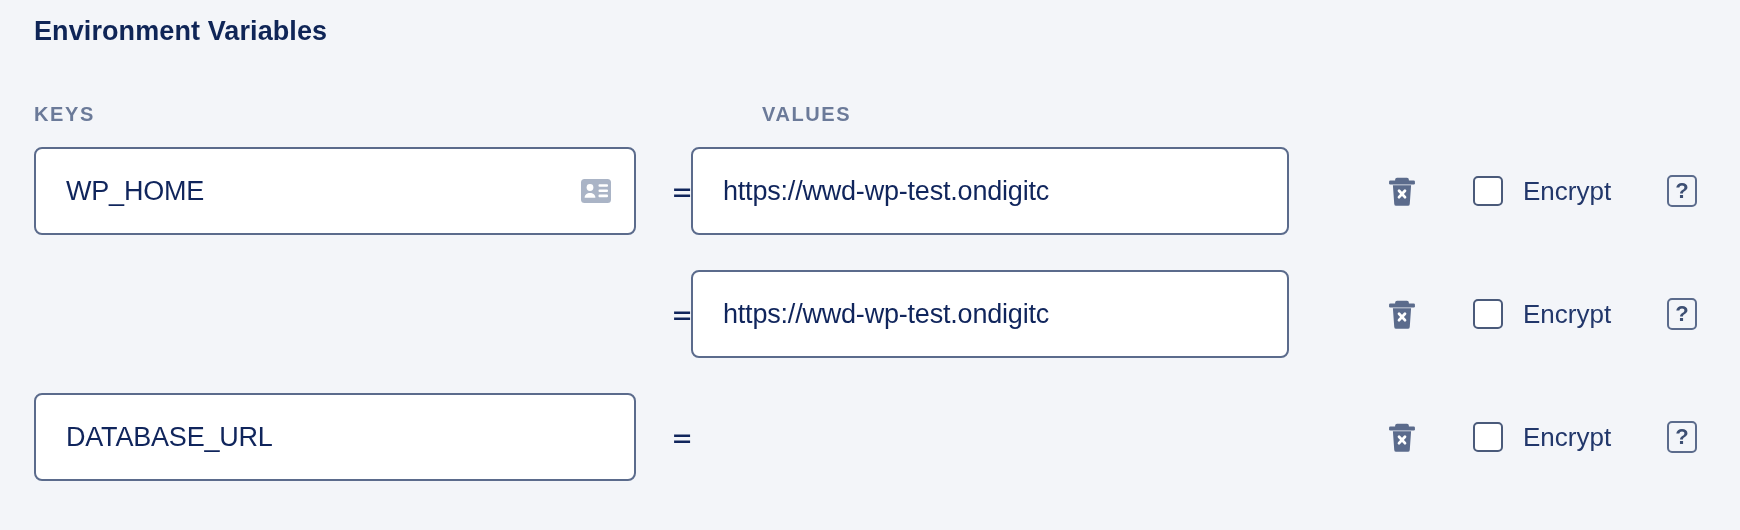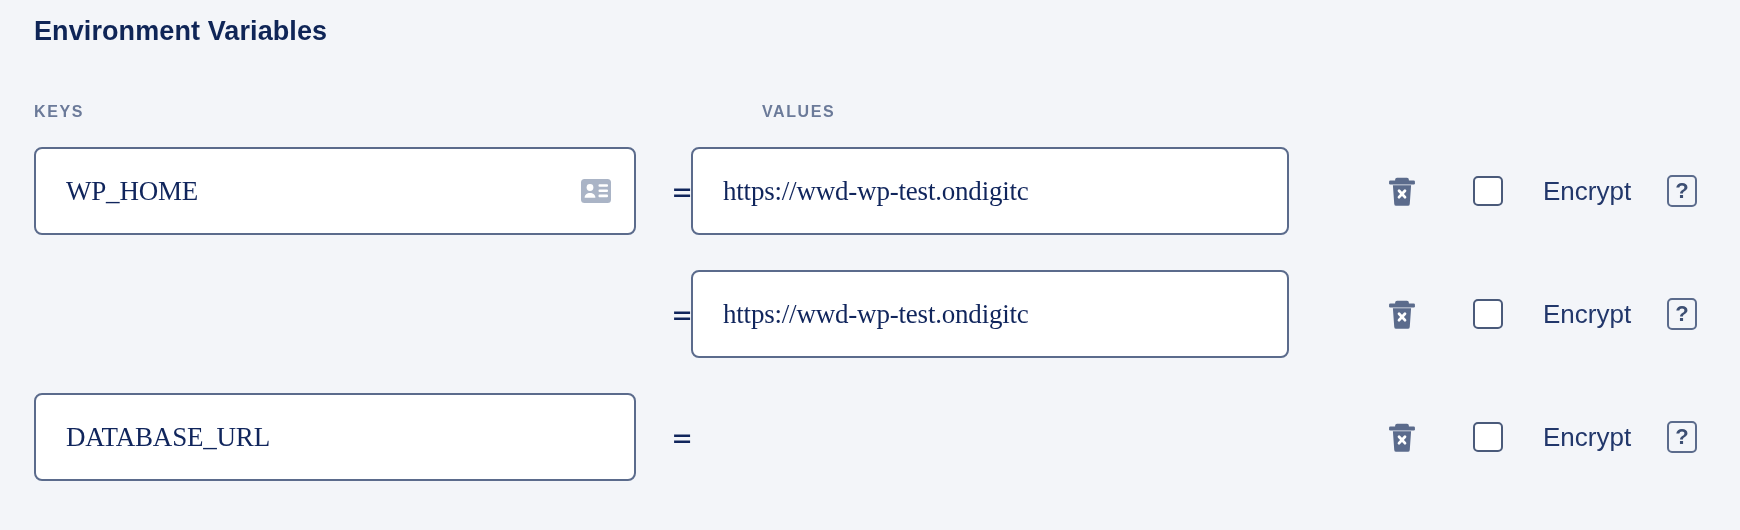--- a/index.html
+++ b/index.html
@@ -35,21 +35,21 @@
 
   .col-headers {
     position: absolute;
     top: 103px;
     left: 0;
     width: 100%;
     height: 22px;
   }
   .col-head {
     position: absolute;
-    font-size: 16px;
+    font-size: 20px;
     font-weight: bold;
     letter-spacing: 1.6px;
     color: #6b7a99;
   }
   .col-head.keys   { left: 34px; }
   .col-head.values { left: 722px; margin-left: 40px; }
 
   .rows {
     position: absolute;
     top: 147px;
@@ -76,21 +76,21 @@
     align-items: center;
     overflow: hidden;
   }
   .field.key   { left: 34px;  width: 602px; }
   .field.value { left: 691px; width: 598px; }
 
   .field-text {
     flex: 1 1 auto;
     padding-left: 30px;
     padding-right: 8px;
-    font-family: Liberation Serif, serif;
+    font-family: Liberation Sans, sans-serif;
     font-size: 27px;
     color: #10255c;
     white-space: nowrap;
     overflow: hidden;
     letter-spacing: -0.2px;
   }
 
   
   .autofill-icon {
     flex: 0 0 auto;
@@ -133,21 +133,20 @@
   .trash-btn svg { display: block; }
 
   
   .encrypt-group {
     position: absolute;
     left: 1473px;
     top: 0;
     height: 88px;
     display: flex;
     align-items: center;
-    gap: 20px;
   }
   .checkbox {
     width: 30px;
     height: 30px;
     border: 2px solid #4a5a7a;
     border-radius: 5px;
     background: #ffffff;
     box-sizing: border-box;
     cursor: pointer;
     flex: 0 0 auto;

